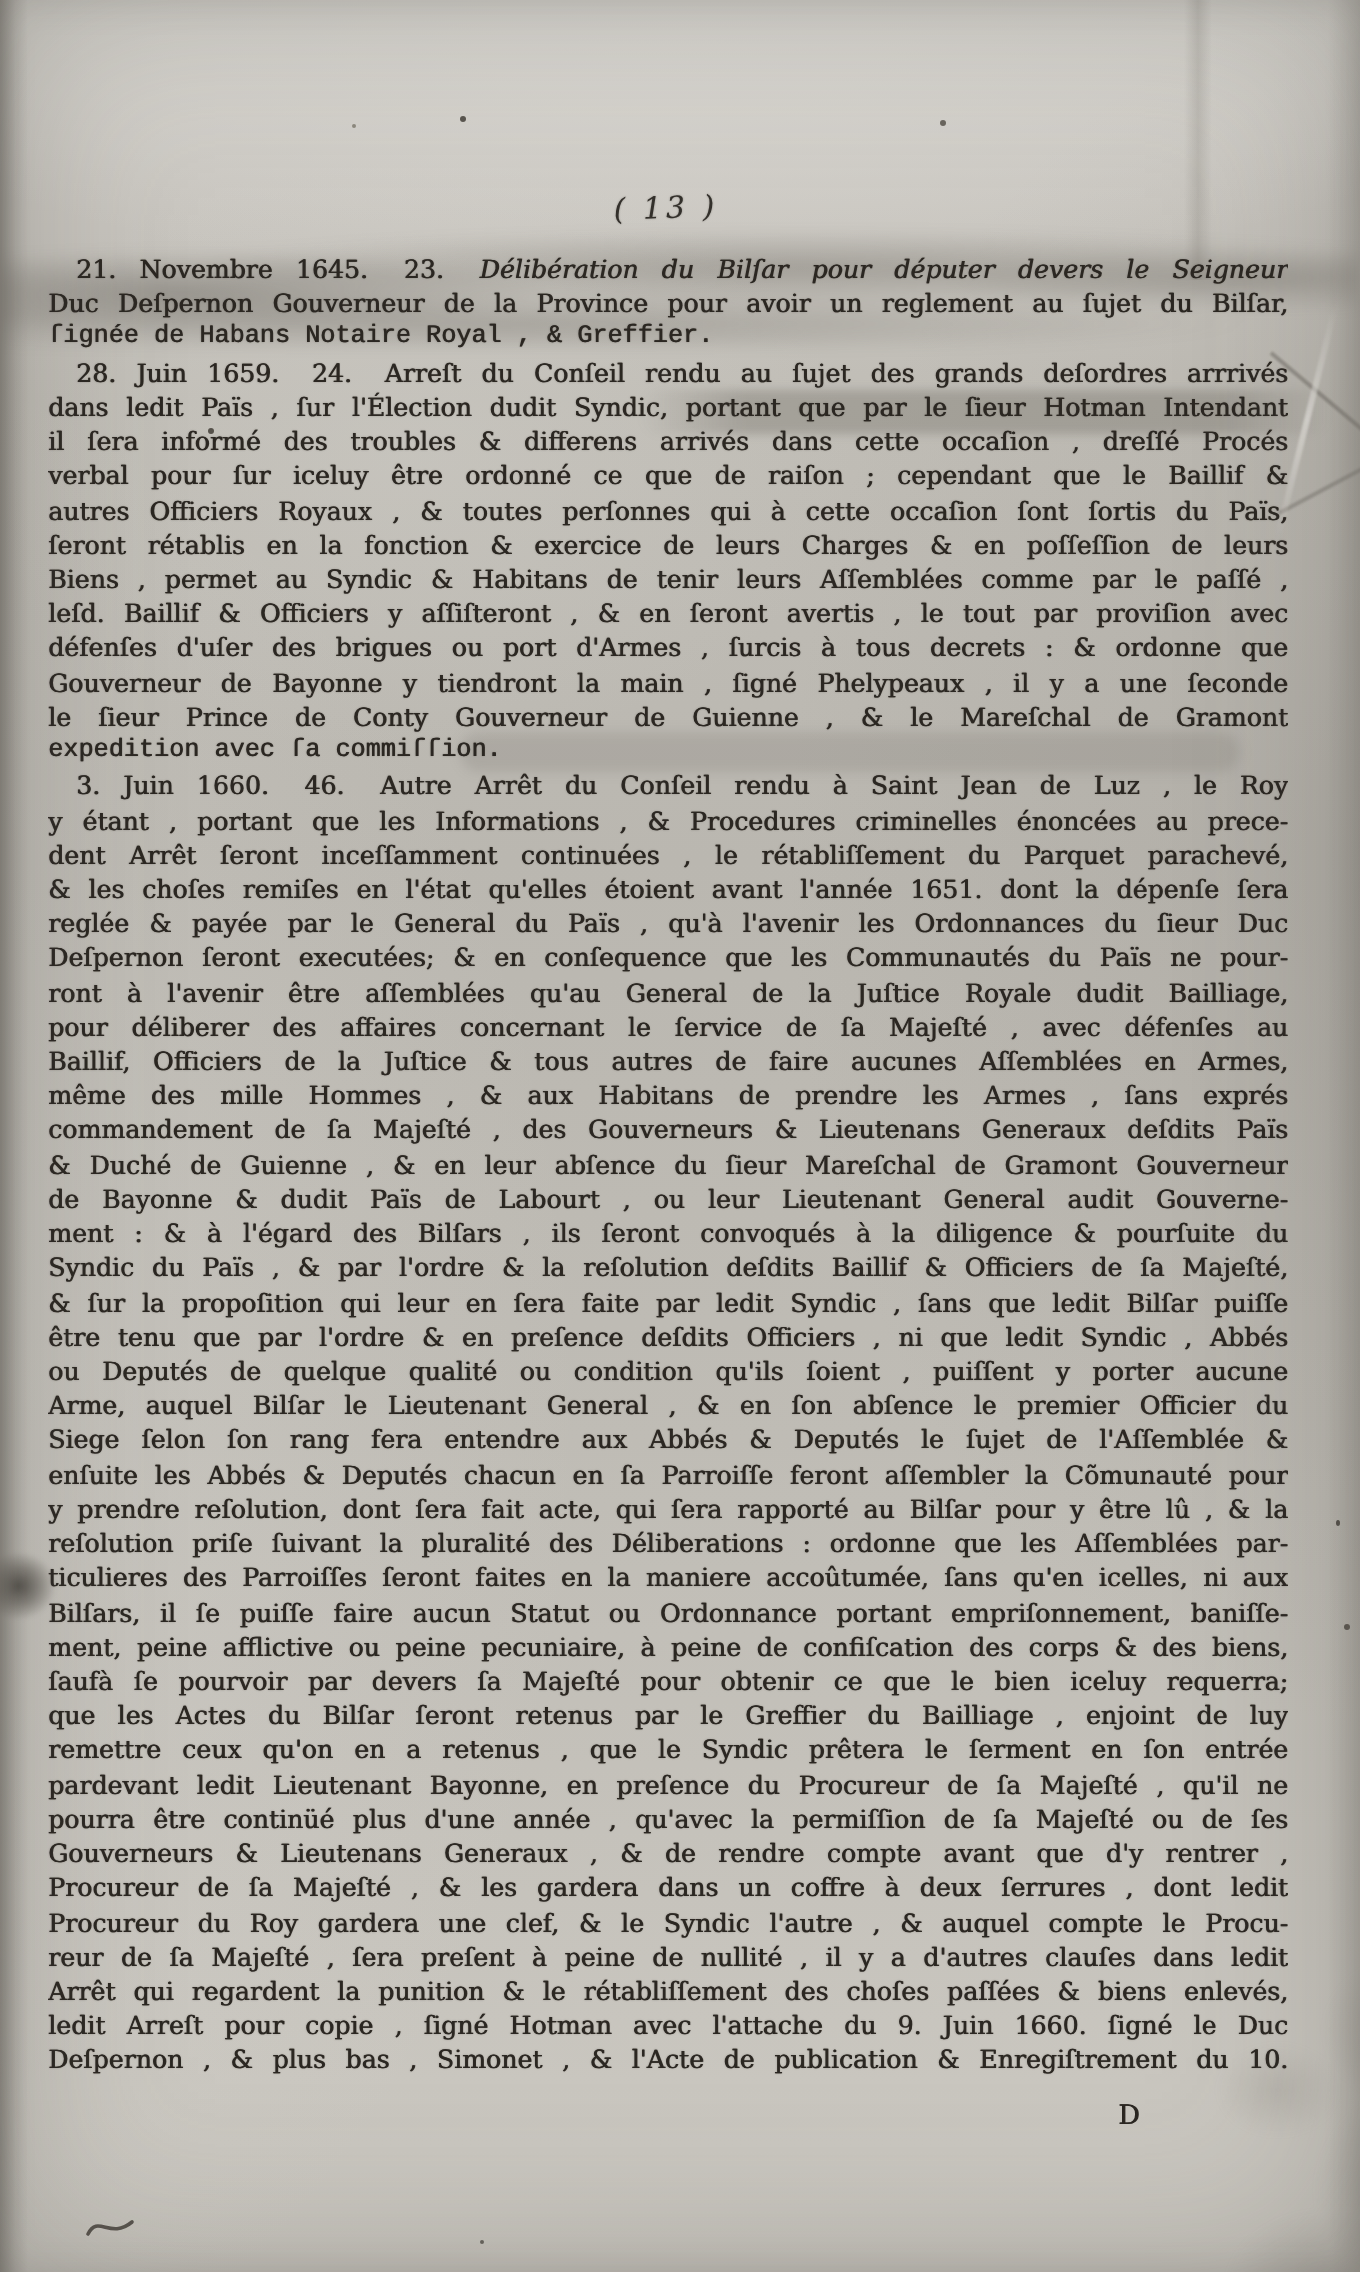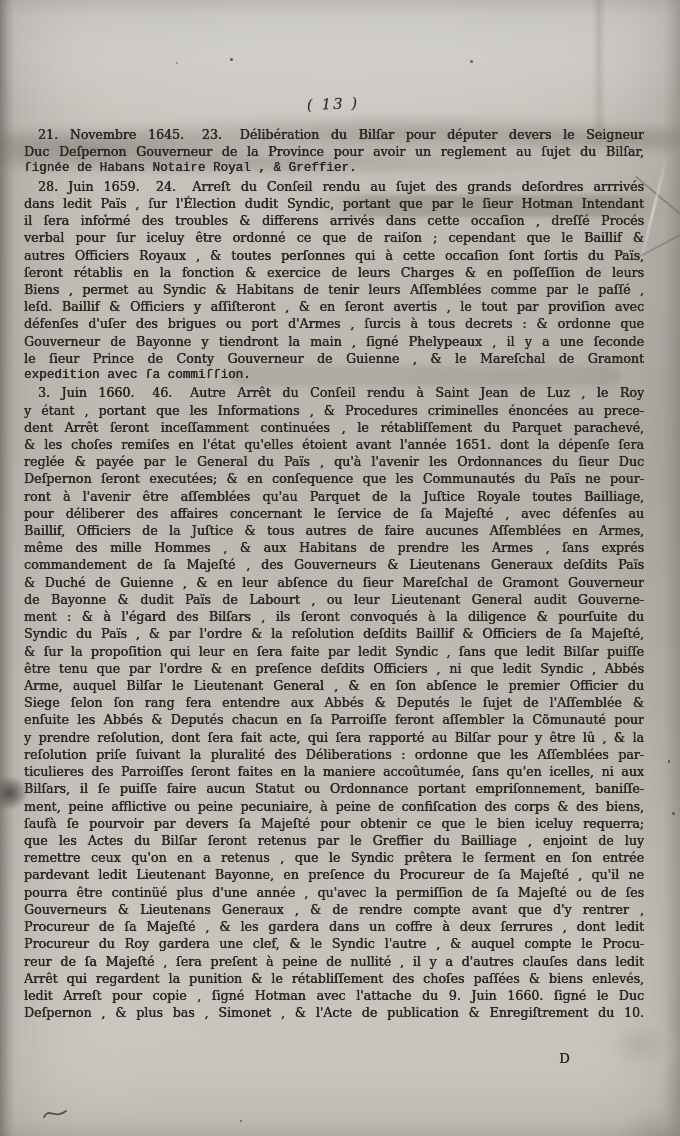--- a/index.html
+++ b/index.html
@@ -54,21 +54,21 @@
 
   .page-number{position:absolute;left:300px;top:95px;width:66px;text-align:center;
     font-size:15px;font-style:italic;letter-spacing:2px;color:#33302b;transform:rotate(-2deg);
     text-shadow:0 0 1px rgba(45,41,35,.4);}
   .text-block{position:absolute;left:24px;top:126px;width:620px;color:#2b2722;font-size:12.6px;}
   .line{height:17.22px;line-height:17.22px;overflow:hidden;
     text-align:justify;text-align-last:justify;
     text-shadow:0.35px 0 0 rgba(35,31,26,.9), 0 0 1px rgba(45,41,35,.35);}
   .line.indent{text-indent:14px;}
   .line.end{text-align-last:left;font-family:Liberation Mono, monospace;}
-  .it{}
+  .it{font-style:italic;}
   .catchword{position:absolute;left:559px;top:1050px;font-size:13.5px;color:#2b2722;
     text-shadow:0.35px 0 0 rgba(35,31,26,.9);}
 
   .edge-left{left:0;top:0;width:14px;height:1136px;
     background:linear-gradient(90deg, rgba(105,102,95,.55), rgba(105,102,95,.18) 55%, transparent);}
   .edge-right{right:0;top:0;width:16px;height:1136px;
     background:linear-gradient(270deg, rgba(140,137,130,.30), transparent);}
   .vignette{left:0;top:0;width:680px;height:1136px;
     box-shadow:inset 0 0 90px rgba(70,67,60,.30), inset 0 0 18px rgba(70,67,60,.18);}
 </style>
@@ -113,31 +113,32 @@
       <div class="line"><span>défenſes d'uſer des brigues ou port d'Armes , ſurcis à tous decrets : &amp; ordonne que</span></div>
       <div class="line"><span>Gouverneur de Bayonne y tiendront la main , ſigné Phelypeaux , il y a une ſeconde</span></div>
       <div class="line"><span>le ſieur Prince de Conty Gouverneur de Guienne , &amp; le Mareſchal de Gramont</span></div>
       <div class="line end"><span>expedition avec ſa commiſſion.</span></div>
       <div class="line indent"><span>3. Juin 1660.  46.  Autre Arrêt du Conſeil rendu à Saint Jean de Luz , le Roy</span></div>
       <div class="line"><span>y étant , portant que les Informations , &amp; Procedures criminelles énoncées au prece-</span></div>
       <div class="line"><span>dent Arrêt ſeront inceſſamment continuées , le rétabliſſement du Parquet parachevé,</span></div>
       <div class="line"><span>&amp; les choſes remiſes en l'état qu'elles étoient avant l'année 1651. dont la dépenſe ſera</span></div>
       <div class="line"><span>reglée &amp; payée par le General du Païs , qu'à l'avenir les Ordonnances du ſieur Duc</span></div>
       <div class="line"><span>Deſpernon ſeront executées; &amp; en conſequence que les Communautés du Païs ne pour-</span></div>
-      <div class="line"><span>ront à l'avenir être aſſemblées qu'au Parquet de la Juſtice Royale toutes Bailliage,</span></div>
+      <div class="line"><span>ront à l'avenir être aſſemblées qu'au General de la Juſtice Royale dudit Bailliage,</span></div>
       <div class="line"><span>pour déliberer des affaires concernant le ſervice de ſa Majeſté , avec défenſes au</span></div>
       <div class="line"><span>Baillif, Officiers de la Juſtice &amp; tous autres de faire aucunes Aſſemblées en Armes,</span></div>
       <div class="line"><span>même des mille Hommes , &amp; aux Habitans de prendre les Armes , ſans exprés</span></div>
       <div class="line"><span>commandement de ſa Majeſté , des Gouverneurs &amp; Lieutenans Generaux deſdits Païs</span></div>
       <div class="line"><span>&amp; Duché de Guienne , &amp; en leur abſence du ſieur Mareſchal de Gramont Gouverneur</span></div>
       <div class="line"><span>de Bayonne &amp; dudit Païs de Labourt , ou leur Lieutenant General audit Gouverne-</span></div>
       <div class="line"><span>ment : &amp; à l'égard des Bilſars , ils ſeront convoqués à la diligence &amp; pourſuite du</span></div>
       <div class="line"><span>Syndic du Païs , &amp; par l'ordre &amp; la reſolution deſdits Baillif &amp; Officiers de ſa Majeſté,</span></div>
       <div class="line"><span>&amp; ſur la propoſition qui leur en ſera faite par ledit Syndic , ſans que ledit Bilſar puiſſe</span></div>
       <div class="line"><span>être tenu que par l'ordre &amp; en preſence deſdits Officiers , ni que ledit Syndic , Abbés</span></div>
+      <div class="line"><span>ou Deputés de quelque qualité ou condition qu'ils ſoient , puiſſent y porter aucune</span></div>
       <div class="line"><span>Arme, auquel Bilſar le Lieutenant General , &amp; en ſon abſence le premier Officier du</span></div>
       <div class="line"><span>Siege ſelon ſon rang fera entendre aux Abbés &amp; Deputés le ſujet de l'Aſſemblée &amp;</span></div>
       <div class="line"><span>enſuite les Abbés &amp; Deputés chacun en ſa Parroiſſe feront aſſembler la Cõmunauté pour</span></div>
       <div class="line"><span>y prendre reſolution, dont ſera fait acte, qui ſera rapporté au Bilſar pour y être lû , &amp; la</span></div>
       <div class="line"><span>reſolution priſe ſuivant la pluralité des Déliberations : ordonne que les Aſſemblées par-</span></div>
       <div class="line"><span>ticulieres des Parroiſſes ſeront faites en la maniere accoûtumée, ſans qu'en icelles, ni aux</span></div>
       <div class="line"><span>Bilſars, il ſe puiſſe faire aucun Statut ou Ordonnance portant empriſonnement, baniſſe-</span></div>
       <div class="line"><span>ment, peine afflictive ou peine pecuniaire, à peine de confiſcation des corps &amp; des biens,</span></div>
       <div class="line"><span>ſaufà ſe pourvoir par devers ſa Majeſté pour obtenir ce que le bien iceluy requerra;</span></div>
       <div class="line"><span>que les Actes du Bilſar ſeront retenus par le Greffier du Bailliage , enjoint de luy</span></div>

